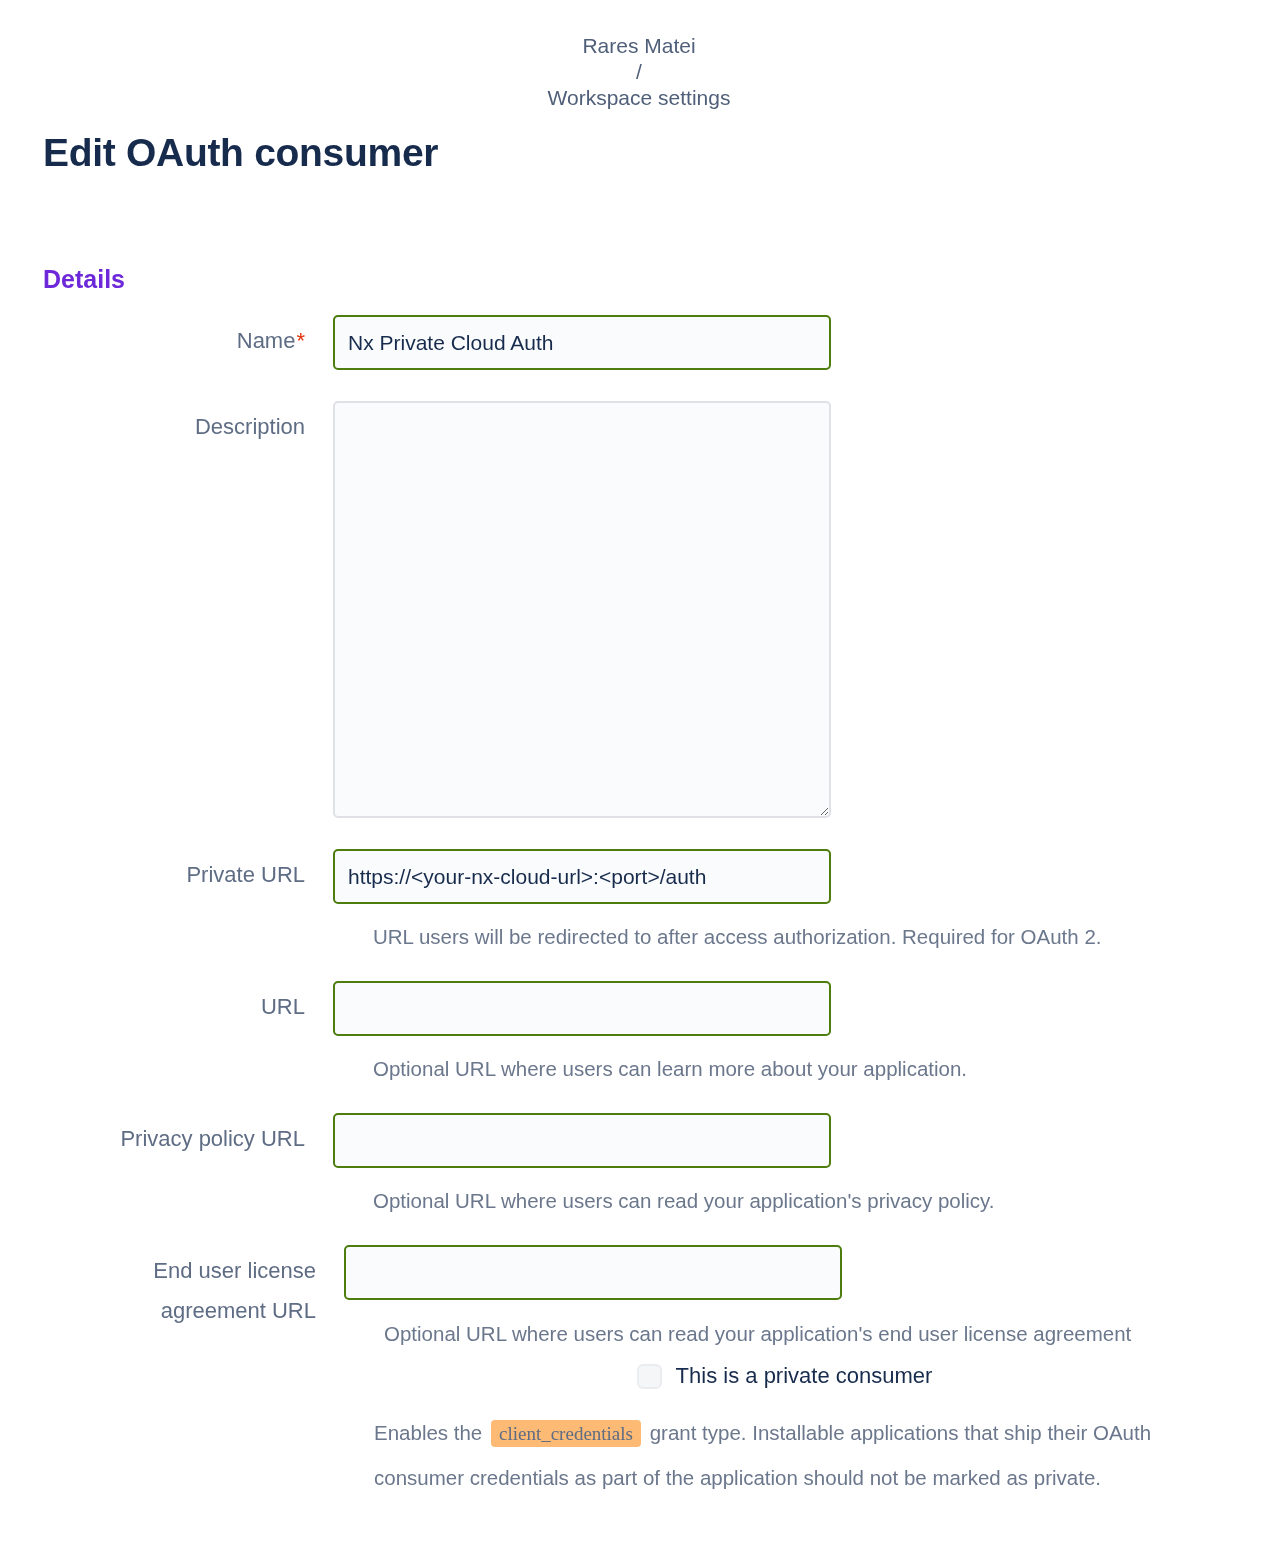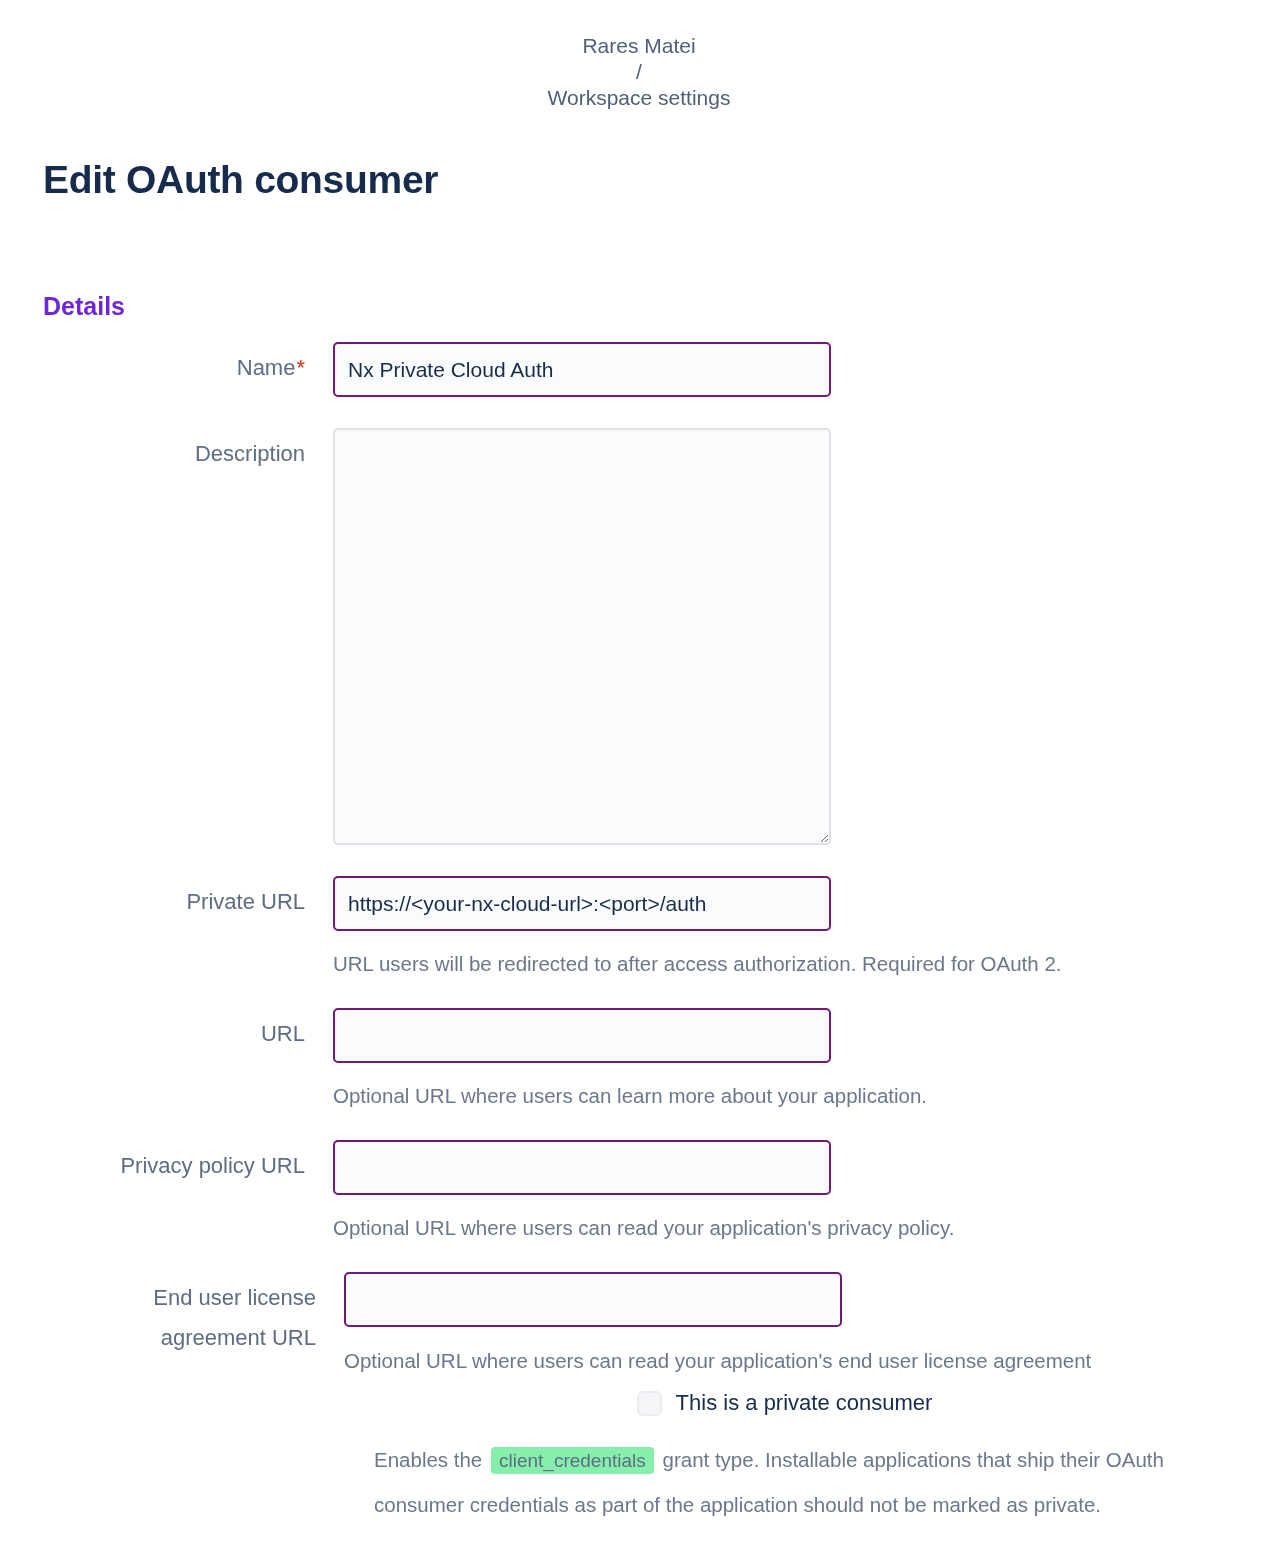--- a/index.html
+++ b/index.html
@@ -19,21 +19,21 @@
     font-size: 21px;
     color: #505F79;
     line-height: 26px;
     flex-direction: column;
   }
   .breadcrumb .crumb { color: #505F79; cursor: pointer; text-decoration: none; }
   .breadcrumb .separator { margin: 0 15px; color: #505F79; }
 
   
   .page-title {
-    margin-top: 46px;
+    margin-top: 19px;
     font-size: 39px;
     line-height: 46px;
     font-weight: 700;
     color: #172B4D;
     letter-spacing: -0.3px;
   }
 
   
   .section-heading {
     margin-top: 88px;
@@ -56,21 +56,21 @@
     font-weight: 500;
     color: #5E6C84;
   }
   .required { color: #DE350B; margin-left: 1px; }
   .field-col { margin-left: 28px; width: 880px; flex: none; }
 
   .text-input {
     display: block;
     width: 498px;
     height: 55px;
-    border: 2px solid #701a75;
+    border: 2px solid #4d7c0f;
     border-radius: 5px;
     background: #FAFBFC;
     font-family: "Liberation Sans", sans-serif;
     font-size: 21px;
     color: #172B4D;
     padding: 0 13px;
     outline: none;
     white-space: nowrap;
     overflow: hidden;
   }
@@ -86,20 +86,21 @@
     color: #172B4D;
     padding: 10px 13px;
     outline: none;
     resize: both;
   }
   .help-text {
     margin-top: 19px;
     font-size: 20.5px;
     line-height: 27px;
     color: #6B778C;
+    margin-left: 40px;
   }
 
   
   .checkbox-row {
     display: flex;
     align-items: center;
     margin-left: 291px;
     margin-top: -8px;
     margin-bottom: 21px;
     justify-content: center;
@@ -122,24 +123,24 @@
     cursor: pointer;
   }
   .private-help {
     margin-left: 331px;
     width: 828px;
     font-size: 20.5px;
     line-height: 44px;
     color: #6B778C;
   }
   .code-chip {
-    font-family: Liberation Sans, sans-serif;
+    font-family: Liberation Serif, serif;
     font-size: 19px;
     color: #5E6C84;
-    background: #86efac;
+    background: #fdba74;
     border-radius: 4px;
     padding: 3px 8px;
     margin: 0 3px;
   }
 </style>
 </head>
 <body>
 
 <div class="page">
 

